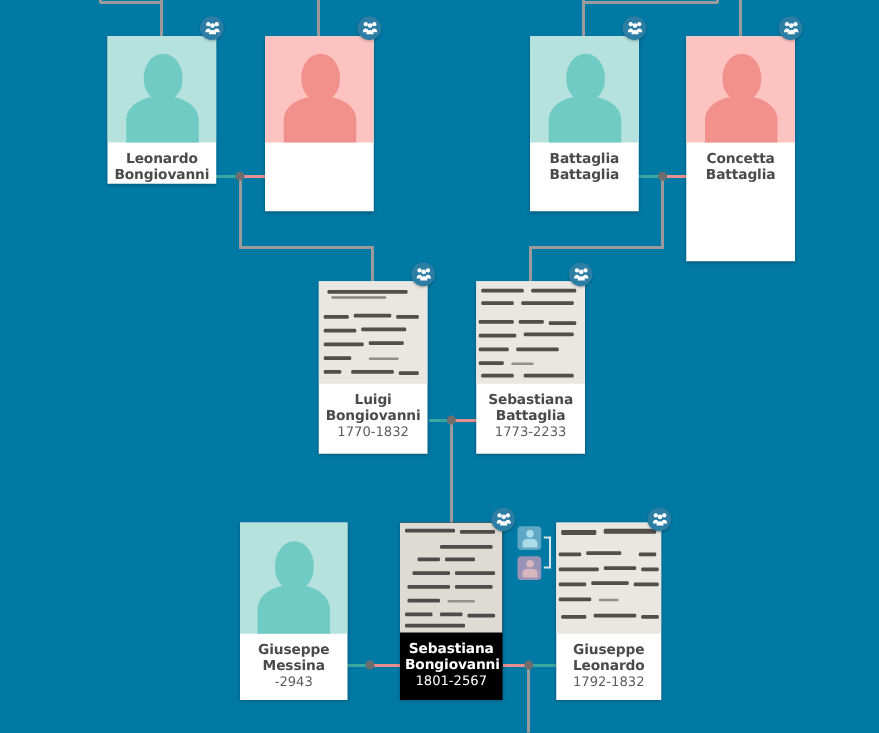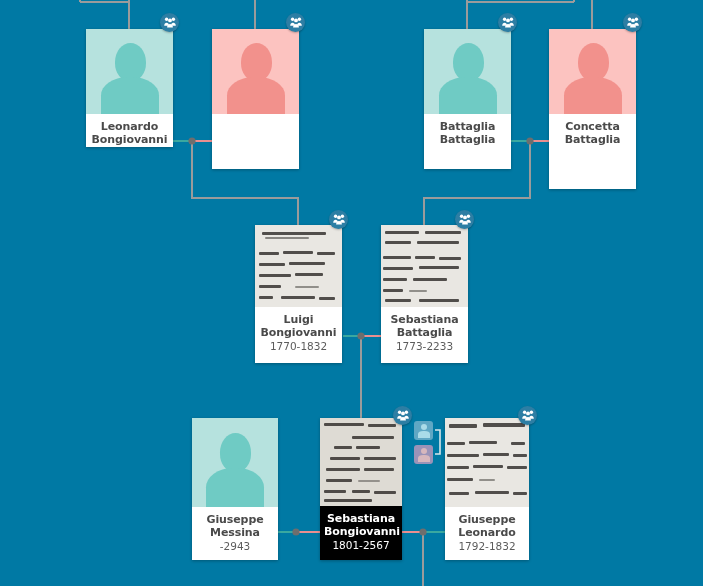--- a/index.html
+++ b/index.html
@@ -195,21 +195,21 @@
           <circle cx="2.6" cy="2.3" r="1.7"></circle>
           <circle cx="9.4" cy="2.3" r="1.7"></circle>
           <circle cx="6" cy="3.4" r="1.9"></circle>
           <path d="M0.2 8.8c0-1.9 1.1-3.1 2.4-3.1s2.4 1.2 2.4 3.1z"></path>
           <path d="M7 8.8c0-1.9 1.1-3.1 2.4-3.1s2.4 1.2 2.4 3.1z"></path>
           <path d="M3.1 10.4c0-2.1 1.3-3.5 2.9-3.5s2.9 1.4 2.9 3.5z"></path>
         </g>
       </svg>
   </div>
 
-  <div class="card" style="left:549px;top:29px;width:87px;height:160px;">
+  <div class="card" style="left:549px;top:29px;width:87px;height:180px;">
     <div class="thumb av female" style="height:85px;">
       <div class="head" style="left:29px;top:14px;width:31px;height:38px;"></div>
       <div class="shoulders" style="left:15px;top:48px;width:58px;height:40px;"></div>
     </div>
     <div class="body">
       <div class="name"><span>Concetta</span><br><span>Battaglia</span></div>
       <div class="dates"></div>
     </div>
   </div>
   <div class="badge" style="left:623px;top:13px;">

